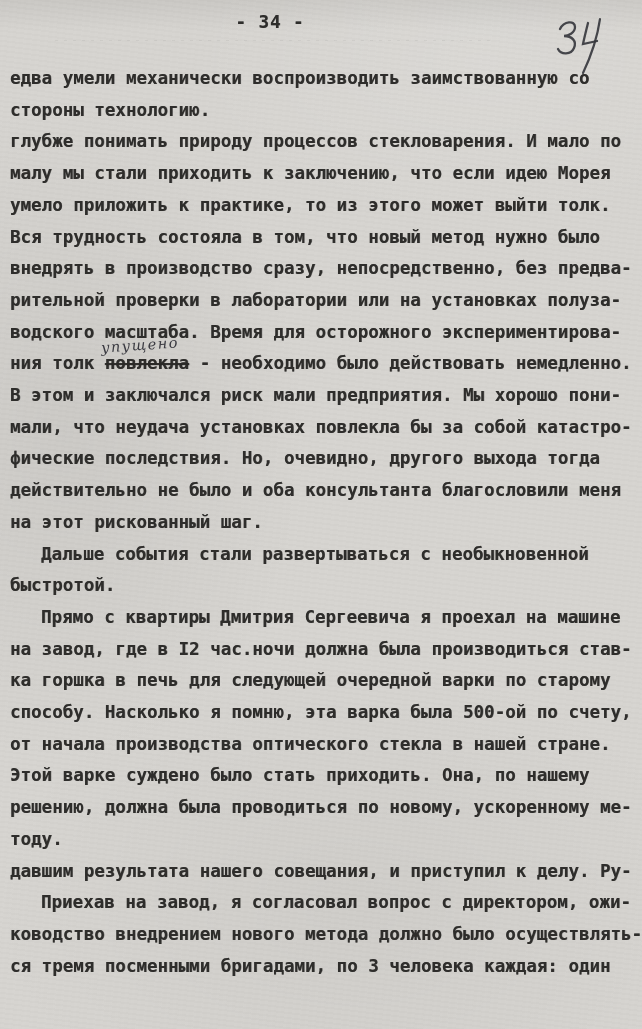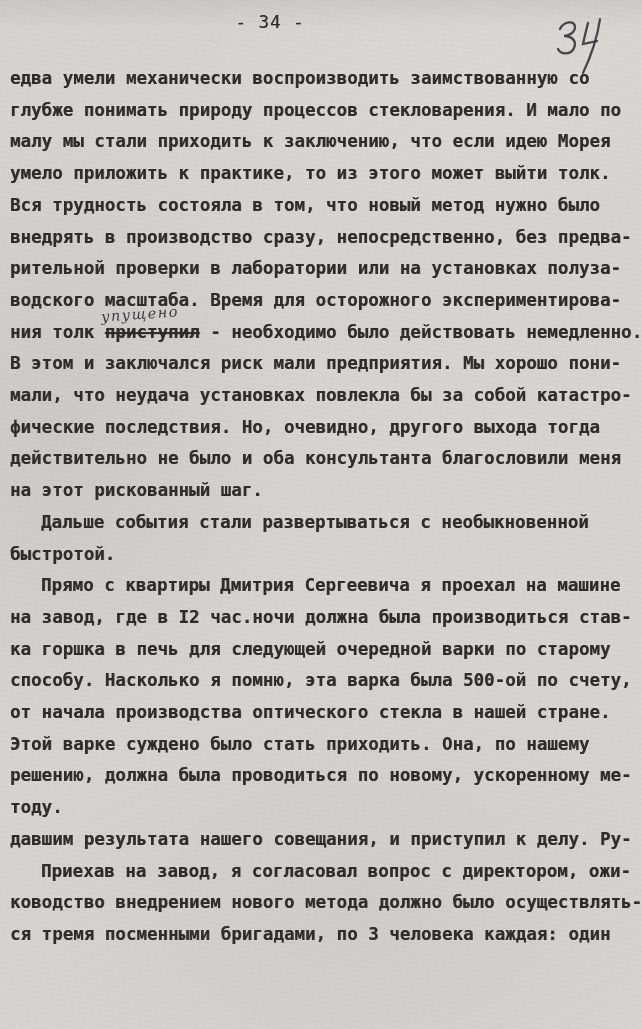--- a/index.html
+++ b/index.html
@@ -18,21 +18,21 @@
     background-image:
       repeating-linear-gradient(7deg, rgba(0,0,0,0.016) 0 2px, transparent 2px 5px),
       repeating-linear-gradient(97deg, rgba(255,255,255,0.02) 0 3px, transparent 3px 7px);
   }
   .crease{
     position:absolute;top:40px;left:55px;width:440px;height:1px;opacity:.45;
     background:repeating-linear-gradient(90deg, rgba(0,0,0,0.10) 0 3px, transparent 3px 9px);
   }
   .header{
     position:absolute;top:12px;left:0;width:540px;text-align:center;
-    font-weight:normal;font-size:17.5px;letter-spacing:1px;
+    font-weight:bold;font-size:17.5px;letter-spacing:1px;
     text-shadow:0.4px 0.3px 0 rgba(35,35,35,0.5);
   }
   .hw34{position:absolute;left:548px;top:8px;width:64px;height:72px;}
   .hw34 svg{display:block;}
   .body{position:absolute;top:63px;left:10px;width:632px;}
   .line{
     font-weight:bold;font-size:17.5px;line-height:31.7px;white-space:pre;
     text-shadow:0.4px 0.3px 0 rgba(35,35,35,0.5);
   }
   .ind{text-indent:31px;}
@@ -62,28 +62,29 @@
     <svg width="64" height="72" viewBox="0 0 64 72" fill="none">
       <desc>34</desc>
       <path d="M 12 21 C 16 13 27 12 27 19 C 27 25 20 28 16 28 C 24 28 29 33 26 40 C 23 47 13 47 10 41" stroke="#34353b" stroke-width="2.3" stroke-linecap="round" opacity="0.9"></path>
       <path d="M 40 15 C 38 23 36 31 35 36 L 49 33" stroke="#34353b" stroke-width="2.3" stroke-linecap="round" opacity="0.9"></path>
       <path d="M 52 11 C 50 25 44 46 35 65" stroke="#34353b" stroke-width="2.2" stroke-linecap="round" opacity="0.9"></path>
     </svg>
   </div>
 
   <div class="body">
     <div class="line">едва умели механически воспроизводить заимствованную со</div>
+    <div class="line">стороны технологию.</div>
     <div class="line">глубже понимать природу процессов стекловарения. И мало по</div>
     <div class="line">малу мы стали приходить к заключению, что если идею Морея</div>
     <div class="line">умело приложить к практике, то из этого может выйти толк.</div>
     <div class="line">Вся трудность состояла в том, что новый метод нужно было</div>
     <div class="line">внедрять в производство сразу, непосредственно, без предва-</div>
     <div class="line">рительной проверки в лаборатории или на установках полуза-</div>
     <div class="line">водского масштаба. Время для осторожного экспериментирова-</div>
-    <div class="line"><span>ния толк </span><span class="struckwrap"><span class="annot">упущено</span><span class="struck">приступил</span></span><span> - необходимо было действовать немедленно.</span></div>
+    <div class="line"><span>ния толк </span><span class="struckwrap"><span class="annot">упущено</span><span class="struck">повлекла</span></span><span> - необходимо было действовать немедленно.</span></div>
     <div class="line">В этом и заключался риск мали предприятия. Мы хорошо пони-</div>
     <div class="line">мали, что неудача установках повлекла бы за собой катастро-</div>
     <div class="line">фические последствия. Но, очевидно, другого выхода тогда</div>
     <div class="line">действительно не было и оба консультанта благословили меня</div>
     <div class="line">на этот рискованный шаг.</div>
     <div class="line ind">Дальше события стали развертываться с необыкновенной</div>
     <div class="line">быстротой.</div>
     <div class="line ind">Прямо с квартиры Дмитрия Сергеевича я проехал на машине</div>
     <div class="line">на завод, где в I2 час.ночи должна была производиться став-</div>
     <div class="line">ка горшка в печь для следующей очередной варки по старому</div>

